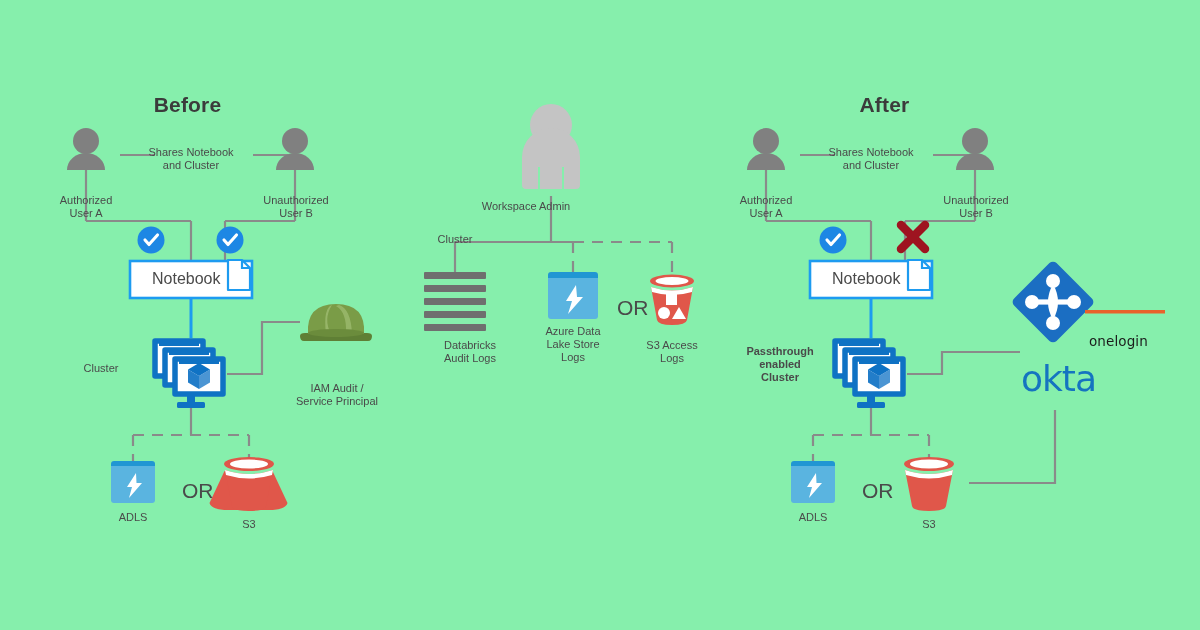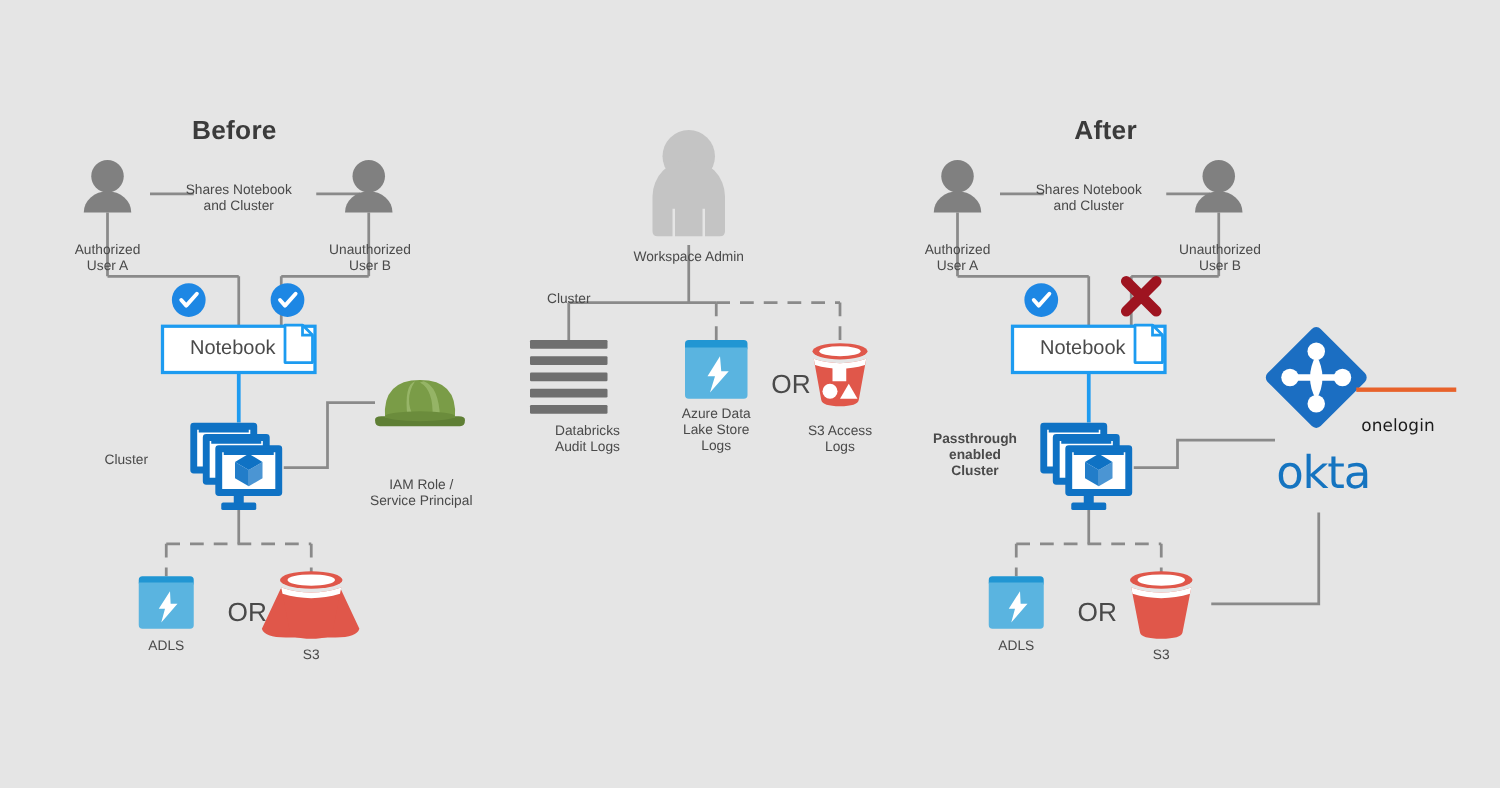--- a/index.html
+++ b/index.html
@@ -1,17 +1,17 @@
 <!DOCTYPE html>
 <html><head>
 <meta charset="utf-8">
 <style>
   html,body{margin:0;padding:0;background:#ffffff;}
   body{width:1200px;height:630px;overflow:hidden;font-family:"Liberation Sans",sans-serif;}
-  #stage{position:relative;width:1200px;height:630px;background:#e5e5e5;}
+  #stage{position:relative;width:1200px;height:630px;background:#86efac;}
   svg.layer{position:absolute;left:0;top:0;width:1200px;height:630px;}
   .panel-title{
     position:absolute;font-size:21px;font-weight:700;color:#3b3b3b;
     text-align:center;letter-spacing:.2px;
   }
   .lbl{
     position:absolute;font-size:11px;color:#4a4a4a;line-height:1.18;
     text-align:center;white-space:pre-line;
   }
   .or{position:absolute;font-size:21px;color:#4a4a4a;}
@@ -258,27 +258,27 @@
   </svg>
 
   <div class="lbl" style="left:118px;top:146px;width:146px;">Shares Notebook
 and Cluster</div>
   <div class="lbl" style="left:20px;top:194px;width:132px;">Authorized
 User A</div>
   <div class="lbl" style="left:228px;top:194px;width:136px;">Unauthorized
 User B</div>
   <div class="nb-text" style="left:152px;top:270px;">Notebook</div>
   <div class="lbl" style="left:58px;top:362px;width:86px;">Cluster</div>
-  <div class="lbl" style="left:266px;top:382px;width:142px;">IAM Role /
+  <div class="lbl" style="left:266px;top:382px;width:142px;">IAM Audit /
 Service Principal</div>
   <div class="or" style="left:182px;top:479px;">OR</div>
   <div class="lbl" style="left:88px;top:511px;width:90px;">ADLS</div>
   <div class="lbl" style="left:214px;top:518px;width:70px;">S3</div>
 
-  <div class="lbl" style="left:471px;top:200px;width:160px;">Workspace Admin</div>
+  <div class="lbl" style="left:446px;top:200px;width:160px;">Workspace Admin</div>
   <div class="lbl" style="left:411px;top:233px;width:88px;">Cluster</div>
   <div class="lbl" style="left:411px;top:339px;width:118px;">Databricks
 Audit Logs</div>
   <div class="lbl" style="left:519px;top:325px;width:108px;">Azure Data
 Lake Store
 Logs</div>
   <div class="or" style="left:617px;top:296px;">OR</div>
   <div class="lbl" style="left:623px;top:339px;width:98px;">S3 Access
 Logs</div>
 

